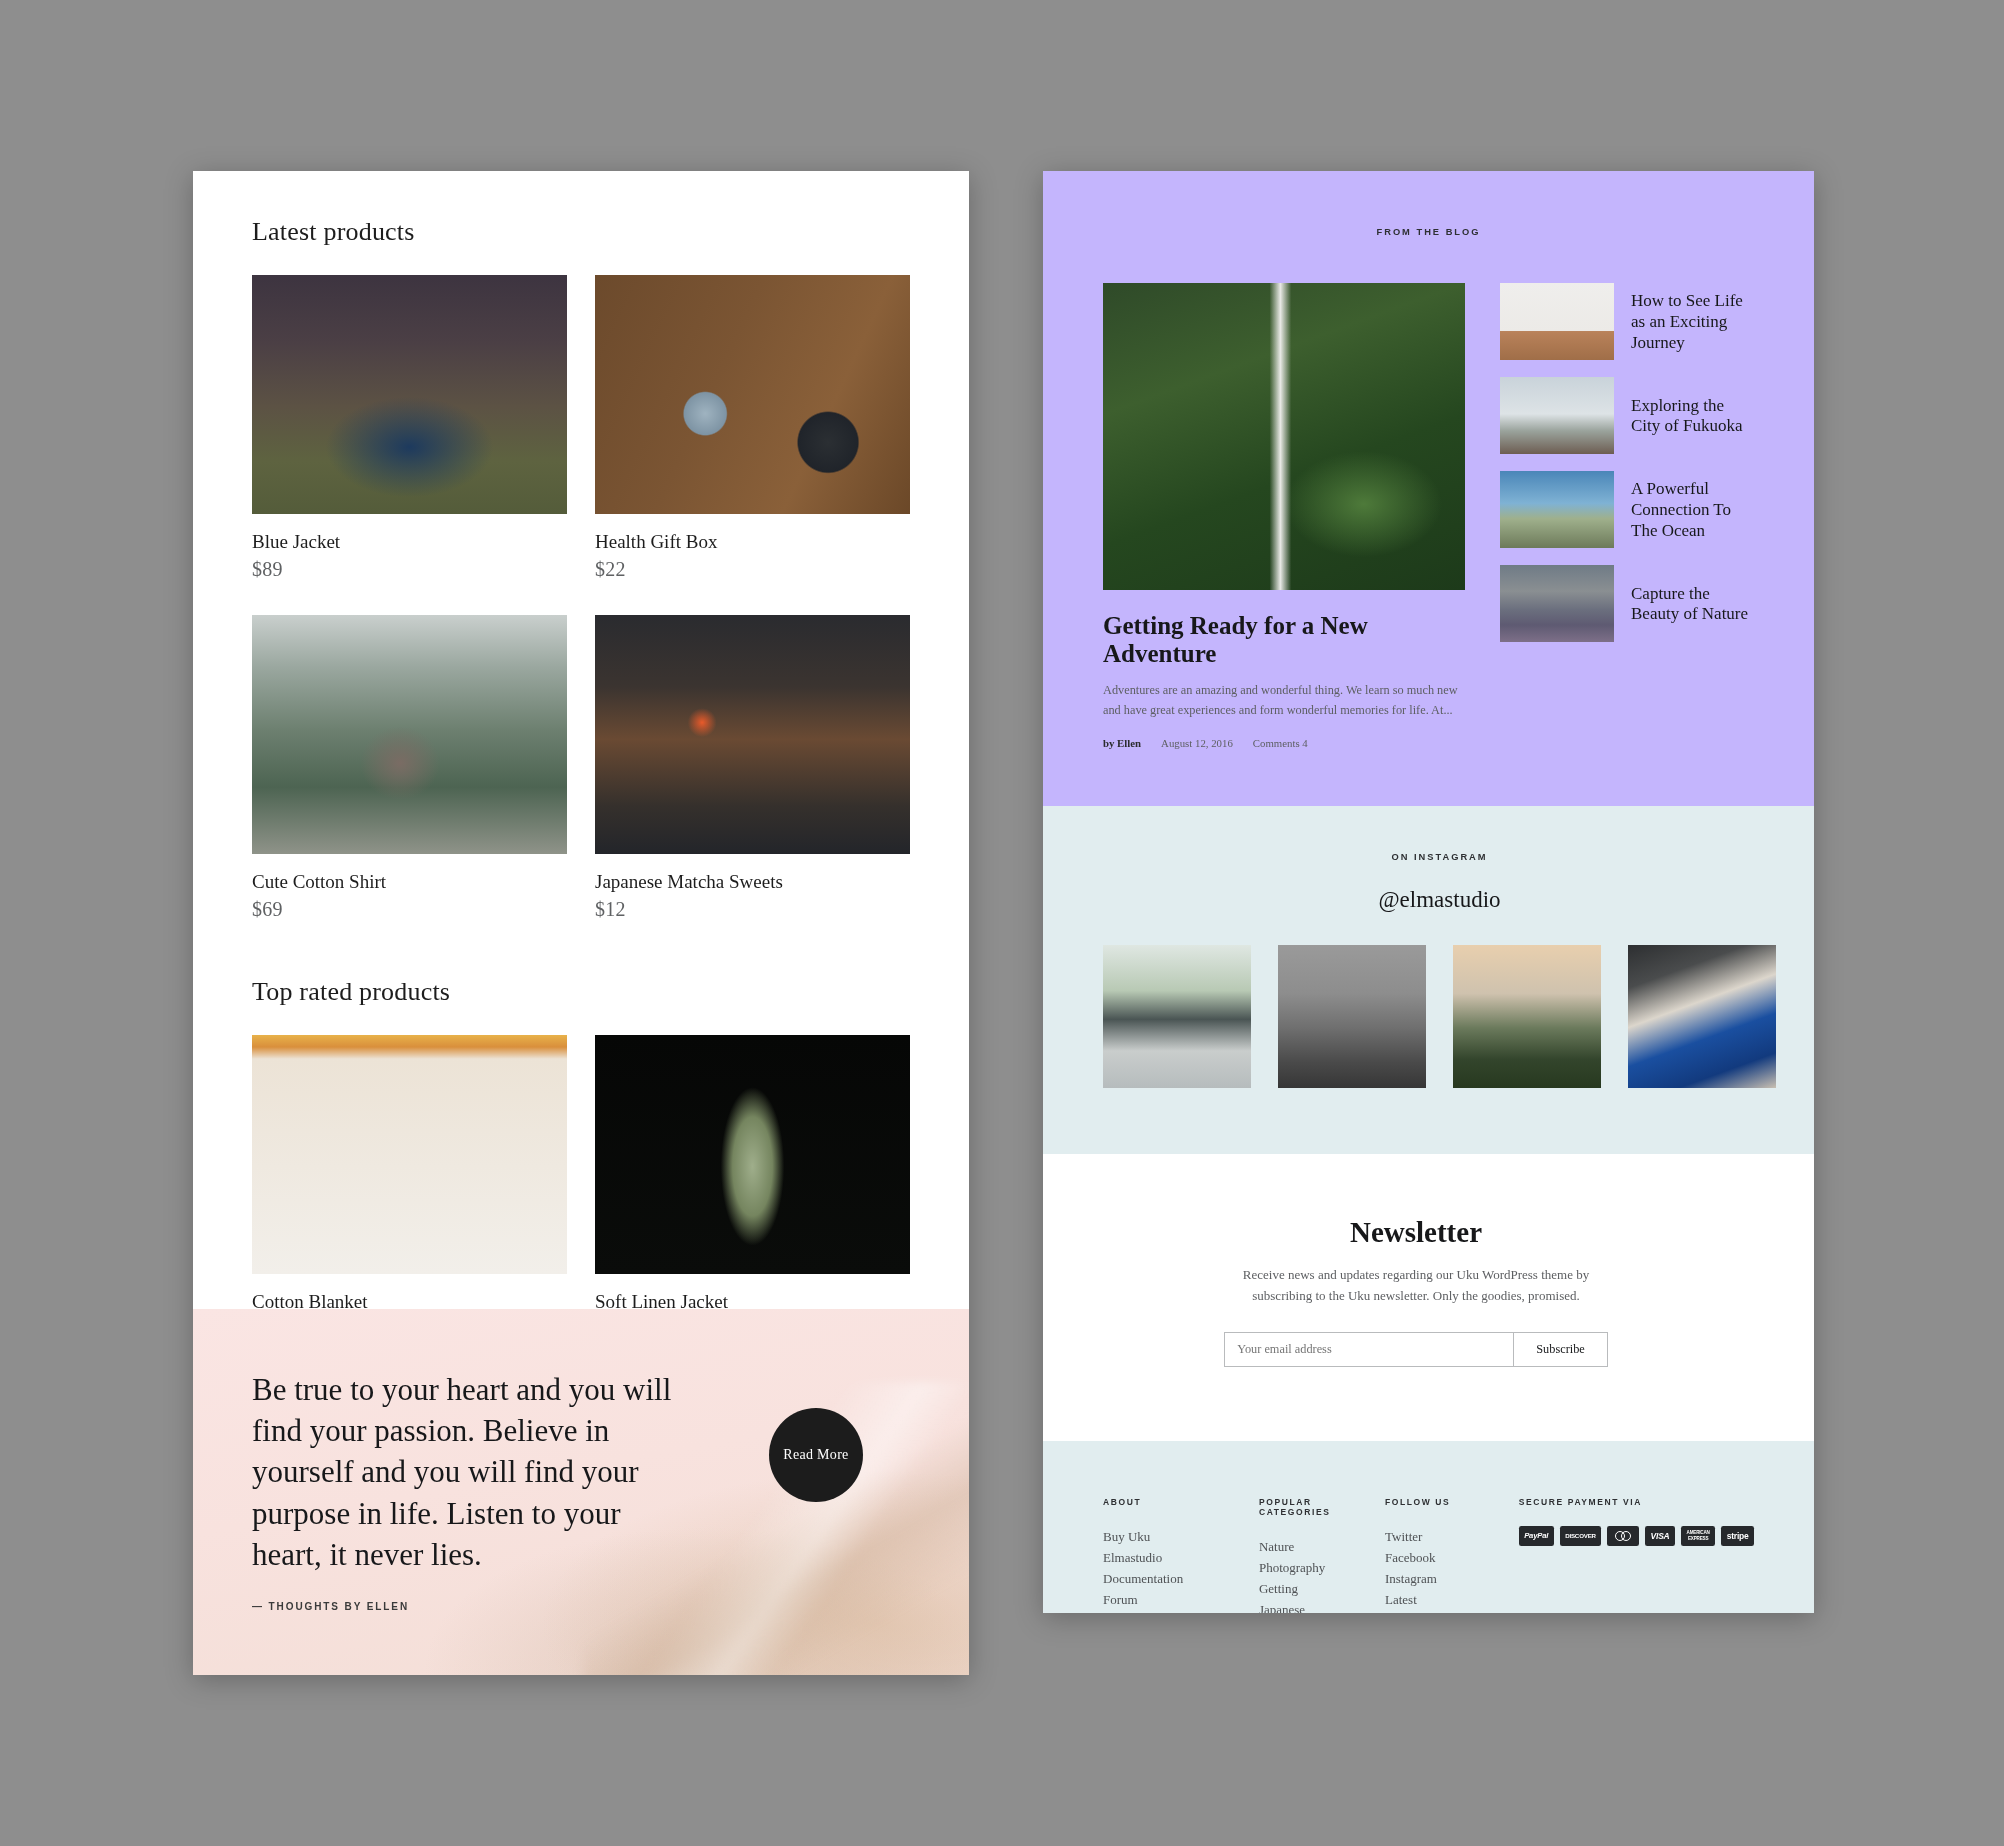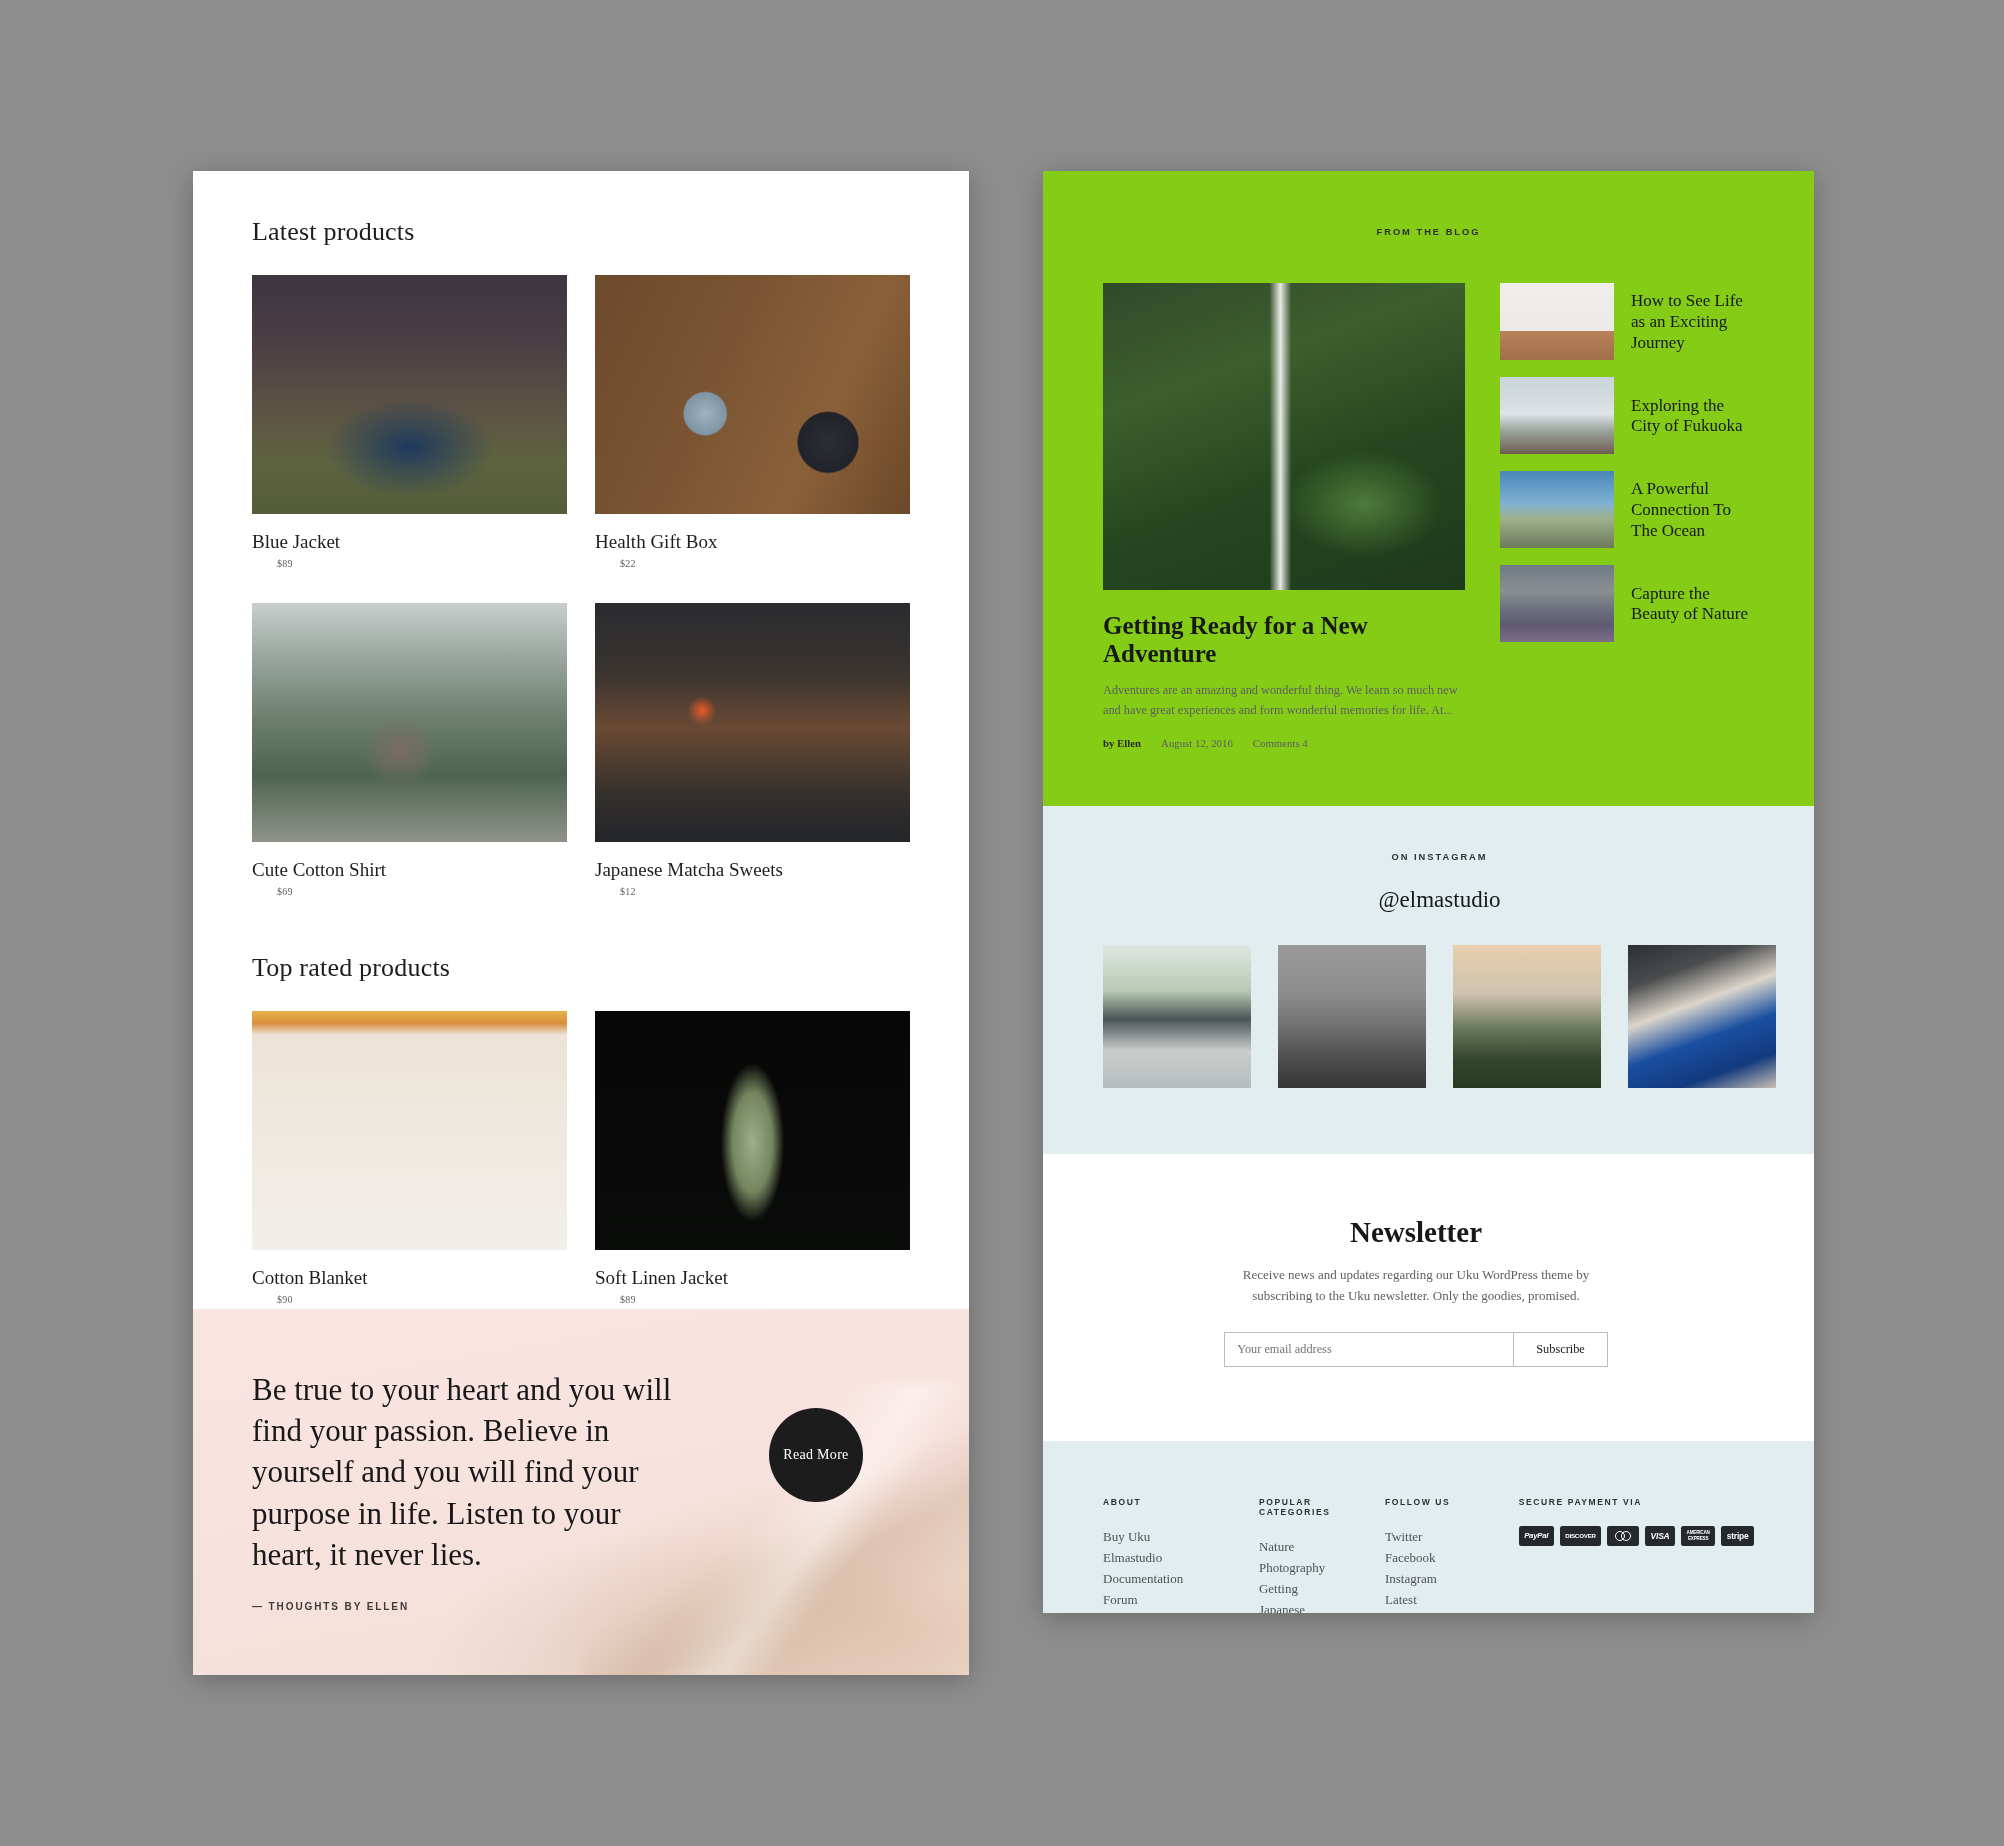--- a/index.html
+++ b/index.html
@@ -12,42 +12,42 @@
   .stage { position: relative; width: 2005px; height: 1846px; }
 
   
   .panel {
     position: absolute;
     background: #ffffff;
     box-shadow: 0 4.6px 26px rgba(0,0,0,0.26);
     overflow: hidden;
   }
   #shop-panel  { left: 193px;  top: 171px; width: 776px; height: 1504px; }
-  #blog-panel  { left: 1043px; top: 171px; width: 771px; height: 1442px; background:#84cc16; }
+  #blog-panel  { left: 1043px; top: 171px; width: 771px; height: 1442px; background:#c4b5fd; }
 
   
   .shop-inner { padding: 46px 59px 0 59px; }
   .section-title {
     font-size: 26px; font-weight: 400; color: #1d1d1d;
     letter-spacing: 0.2px; margin-bottom: 28px;
   }
   .product-grid {
     display: grid; grid-template-columns: 1fr 1fr;
     column-gap: 28px; row-gap: 0;
   }
   .product { margin-bottom: 34px; }
   .product-img {
     width: 100%; height: 239px; display:block;
     background-size: cover; background-position: center;
   }
   .product-name {
     font-size: 19px; color: #1d1d1d; margin-top: 17px; line-height: 1.15;
   }
   .product-price {
-    font-size: 10px; color: #5f6163; margin-top: 5.4px; letter-spacing:0.2px;margin-left:25px;
+    font-size: 20px; color: #5f6163; margin-top: 5.4px; letter-spacing:0.2px;
   }
   .spacer-top { margin-top: 21.6px; }
 
   
   .quote-band {
     position: absolute; left: 0; bottom: 0; width: 100%; height: 366px;
     background:
       radial-gradient(ellipse 540px 247px at 88% 86%, rgba(214,182,150,.55) 0%, rgba(214,182,150,0) 62%),
       radial-gradient(ellipse 432px 216px at 66% 98%, rgba(196,170,146,.40) 0%, rgba(196,170,146,0) 65%),
       linear-gradient(170deg, #fae5e3 0%, #f8e2de 45%, #f3ded6 100%);

